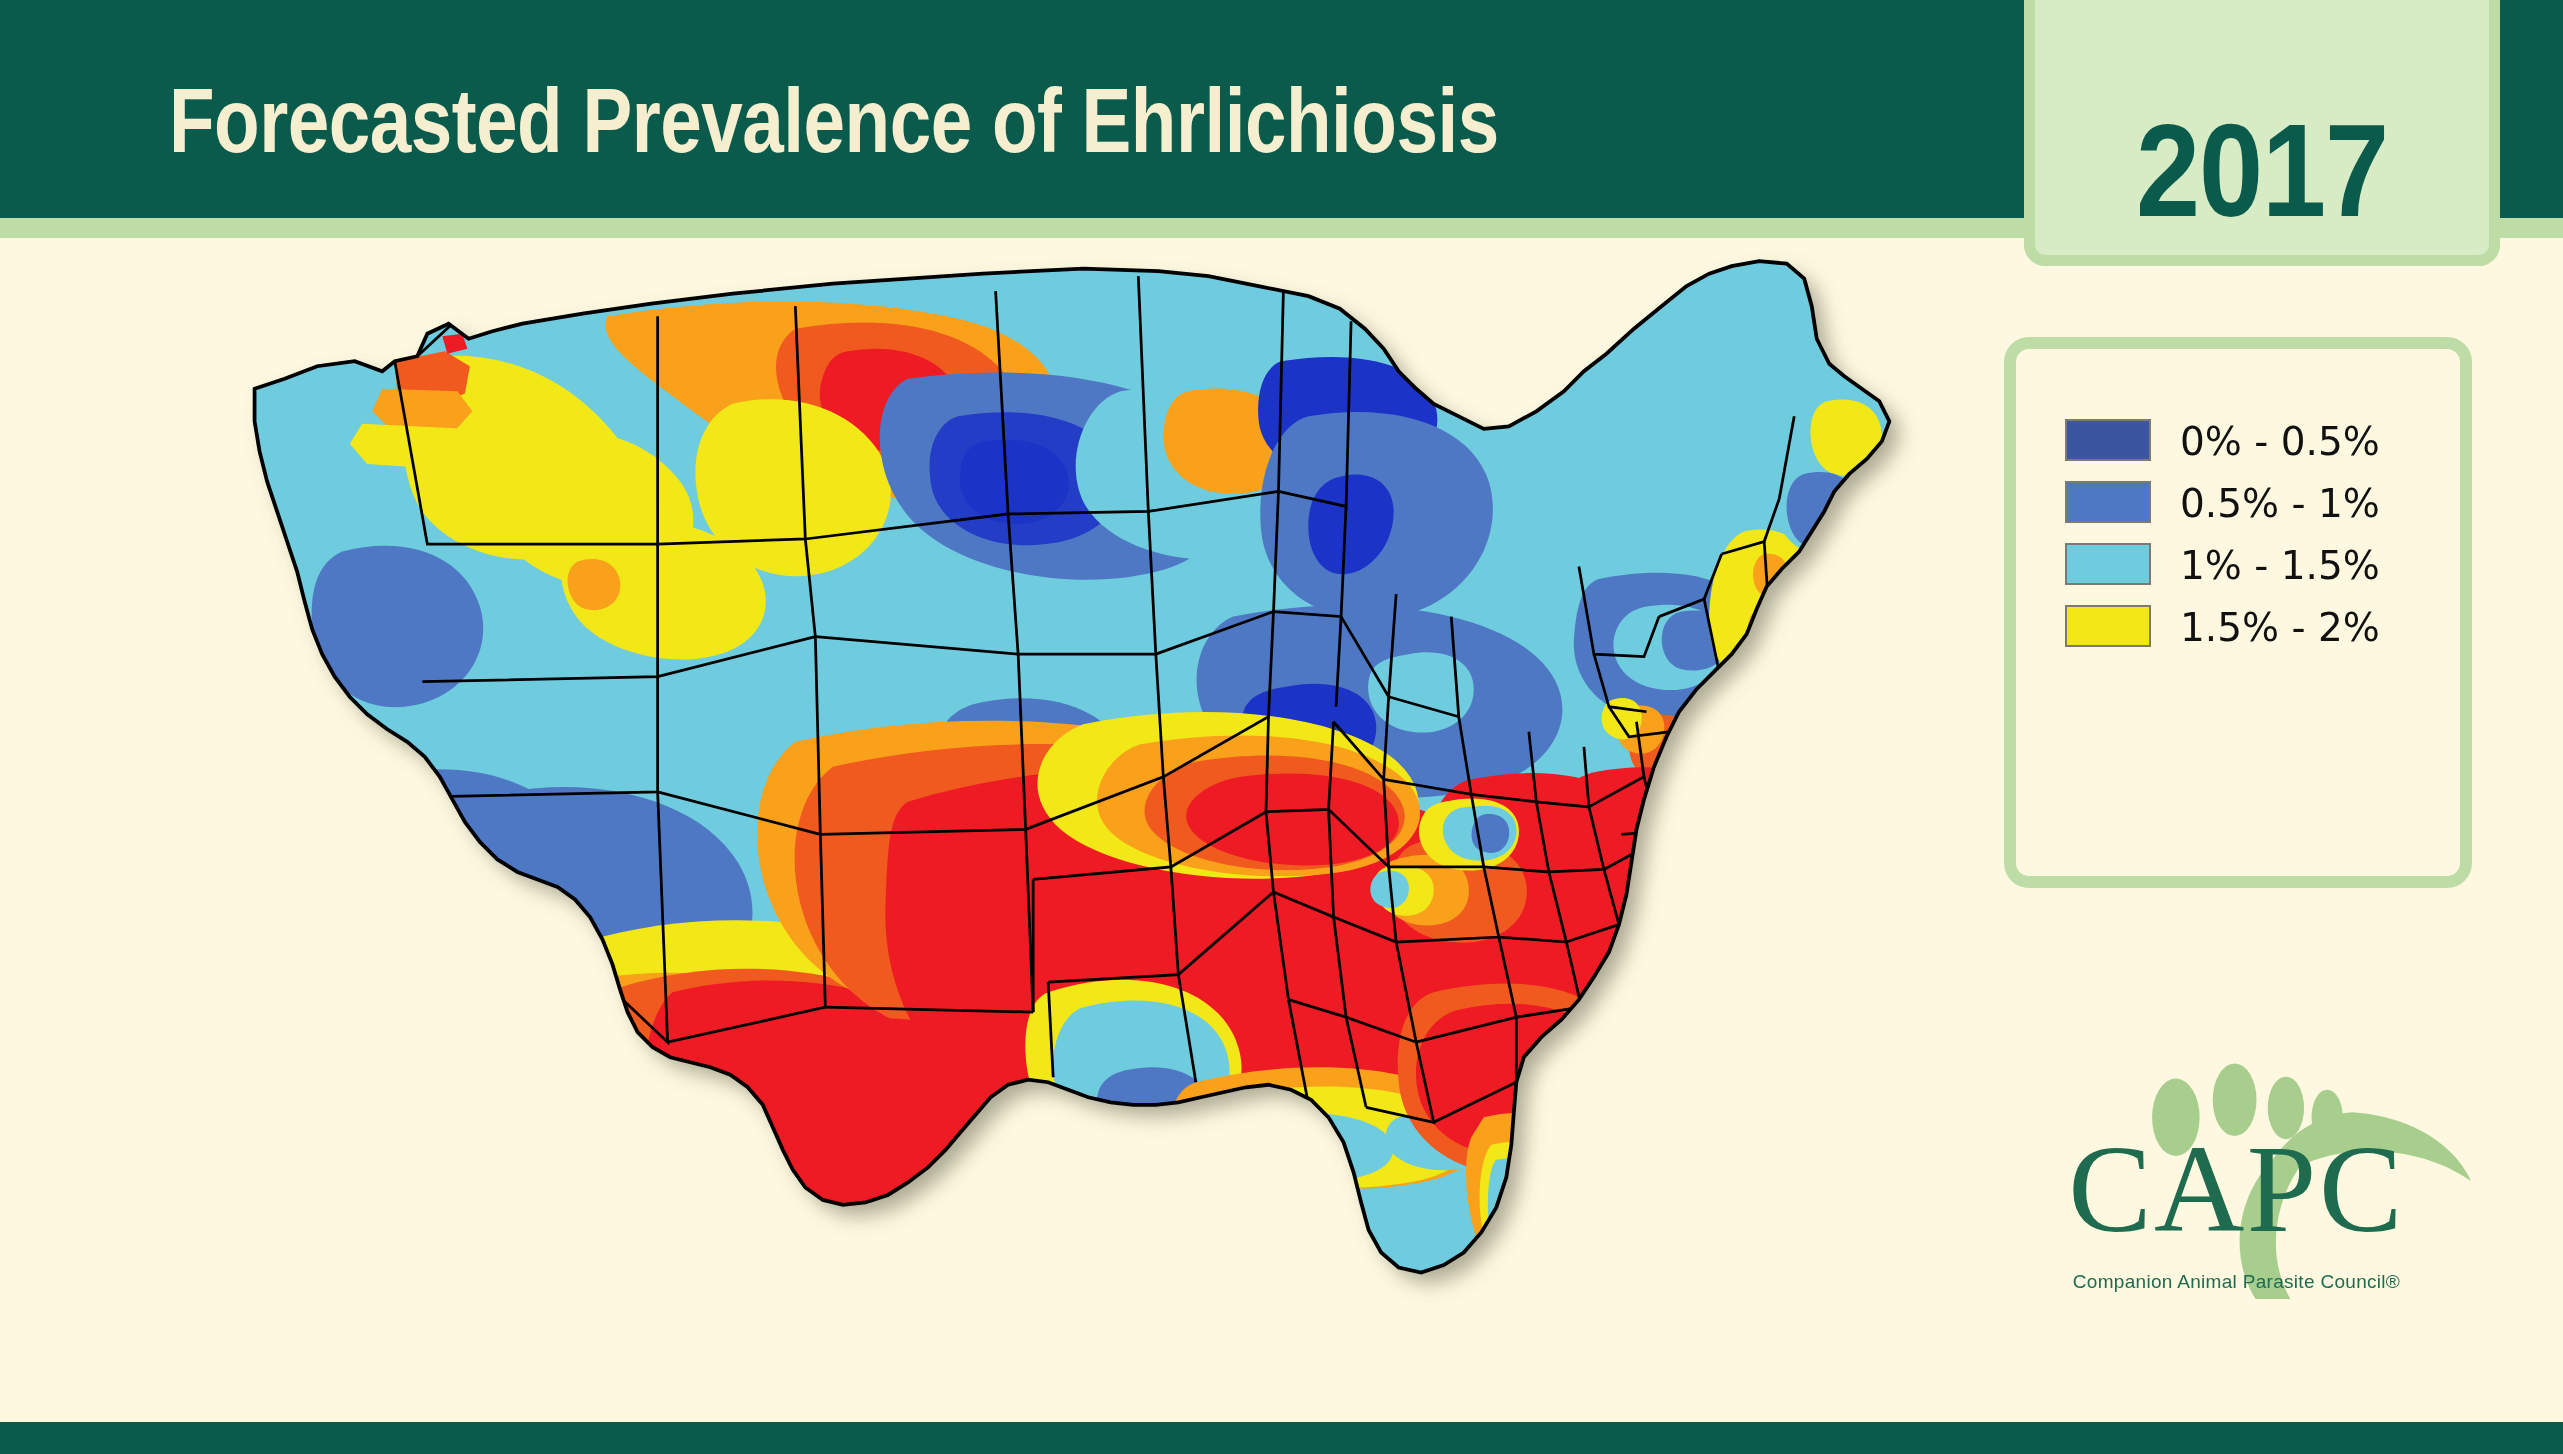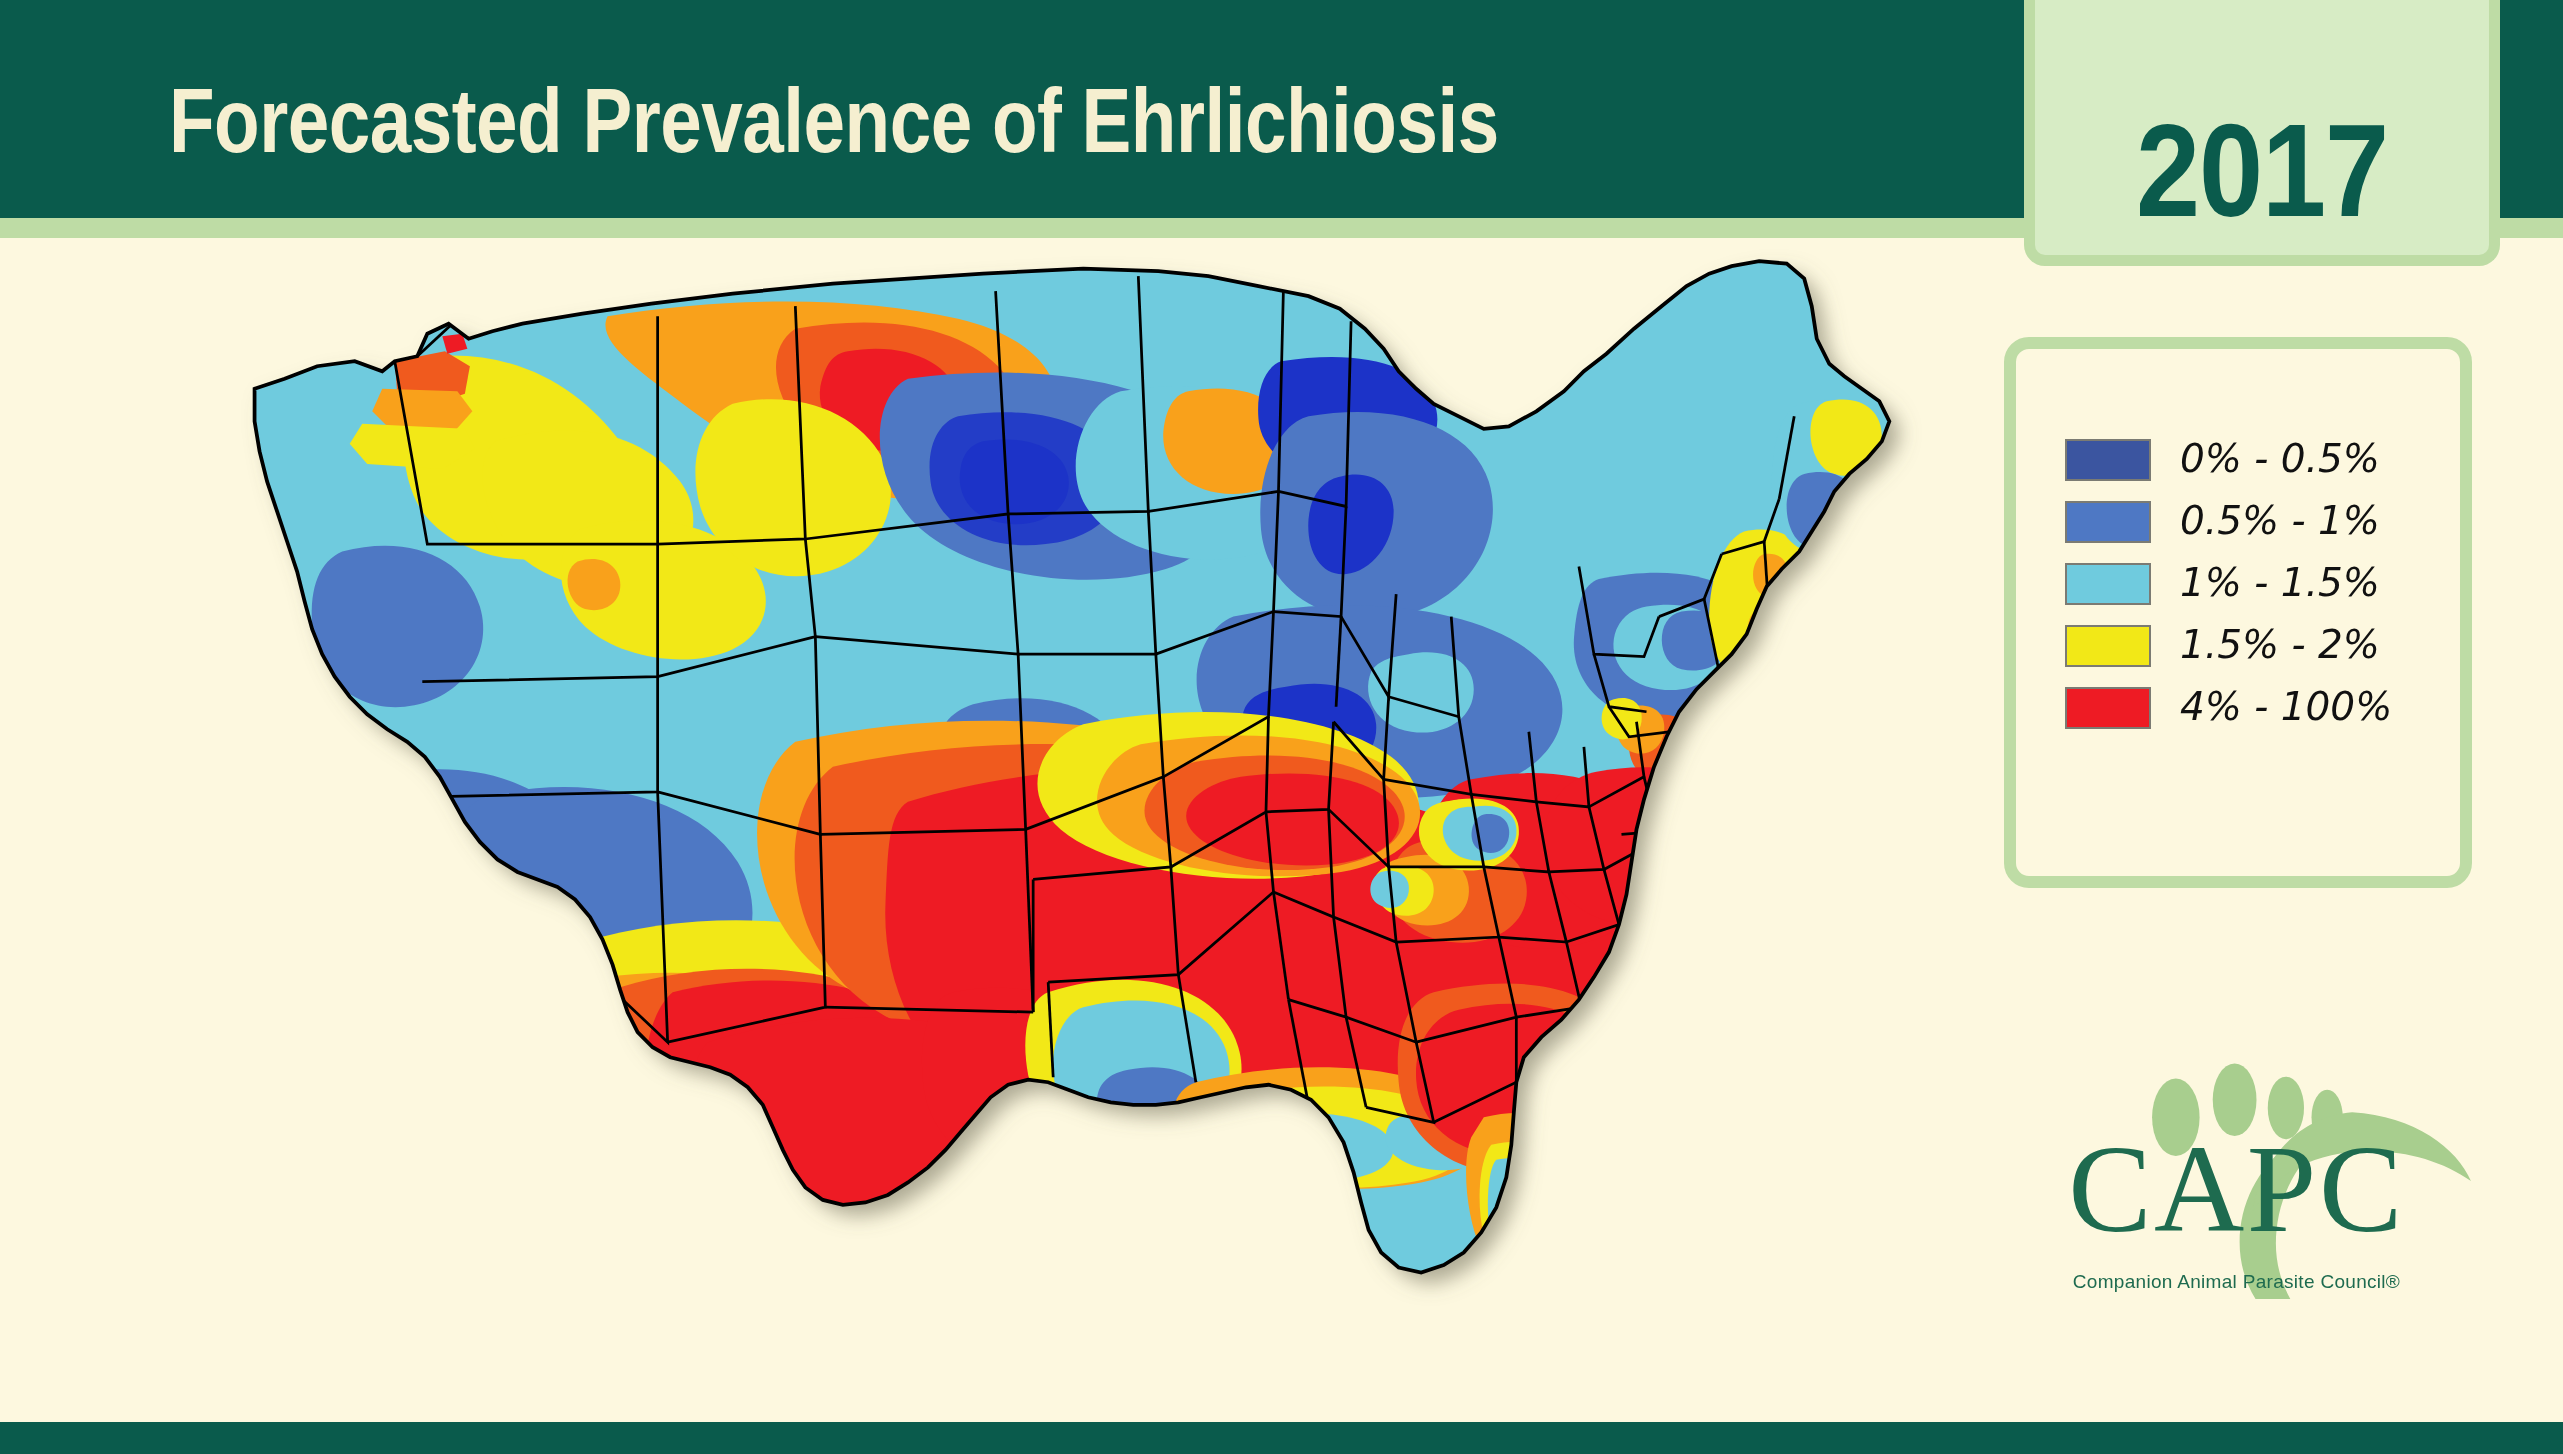--- a/index.html
+++ b/index.html
@@ -56,21 +56,21 @@
     position:absolute;left:2004px;top:337px;width:468px;height:551px;
     background:#FDF8DF;
     border:12.5px solid #BEDCA5;
     border-radius:25px;
     box-sizing:border-box;
   }
   .legend-list{
     position:absolute;left:49px;top:70px;
   }
   .legend-row{
-    display:flex;align-items:flex-end;height:62px;font-style:italic;
+    display:flex;align-items:flex-start;height:62px;
   }
   .legend-swatch{
     width:86px;height:42px;
     border:2.5px solid #7B7B73;
     box-sizing:border-box;
     flex:0 0 auto;
   }
   .legend-label{
     margin-left:29px;
     font-size:39px;
@@ -471,24 +471,20 @@
         <div class="legend-label">1% - 1.5%</div>
       </div>
 
       <div class="legend-row">
         <div class="legend-swatch" style="background:#F2E817"></div>
         <div class="legend-label">1.5% - 2%</div>
       </div>
 
 
 
-      <div class="legend-row">
-        <div class="legend-swatch" style="background:#EE1B24"></div>
-        <div class="legend-label">4% - 100%</div>
-      </div>
 
     </div>
   </div>
 
   <div class="logo">
     <svg viewBox="0 0 830 420" xmlns="http://www.w3.org/2000/svg">
 
       <ellipse cx="318" cy="130" rx="38" ry="62" fill="#A8CE8E"></ellipse>
       <ellipse cx="412" cy="102" rx="35" ry="58" fill="#A8CE8E"></ellipse>
       <ellipse cx="494" cy="115" rx="29" ry="50" fill="#A8CE8E"></ellipse>

